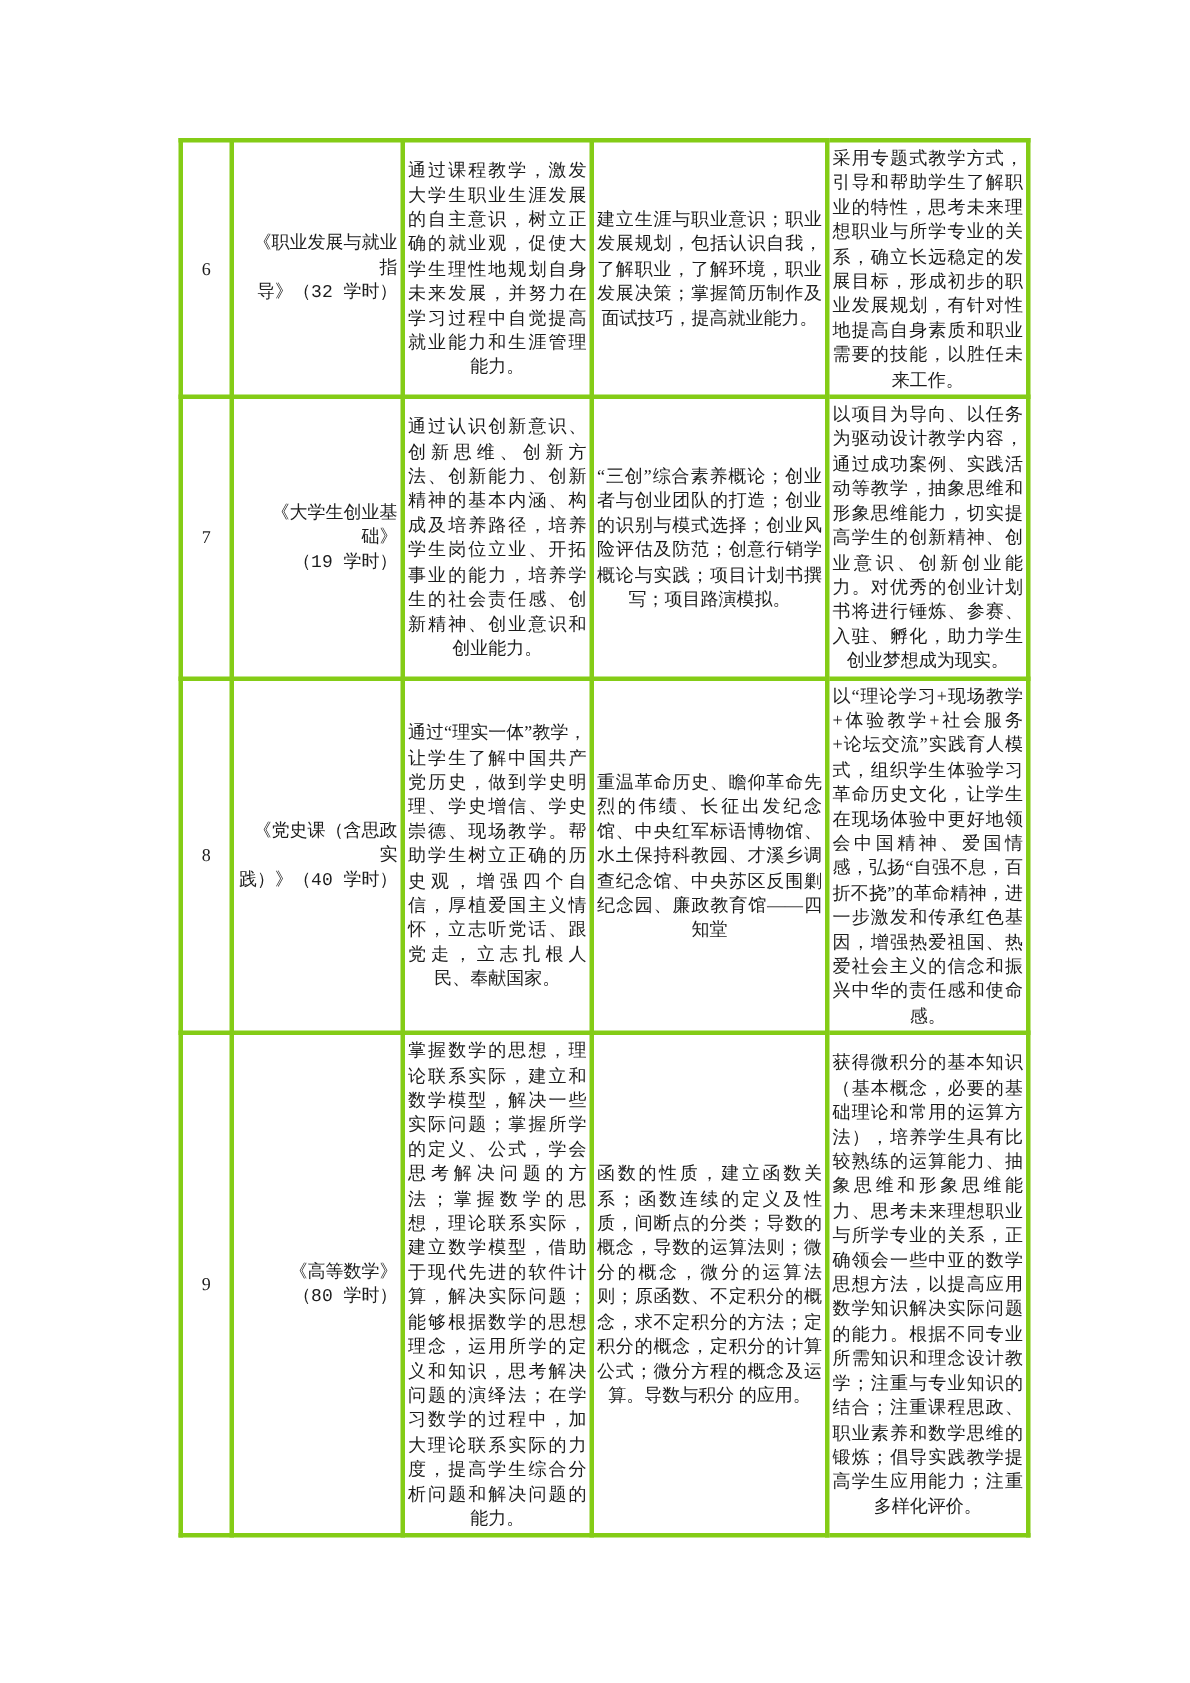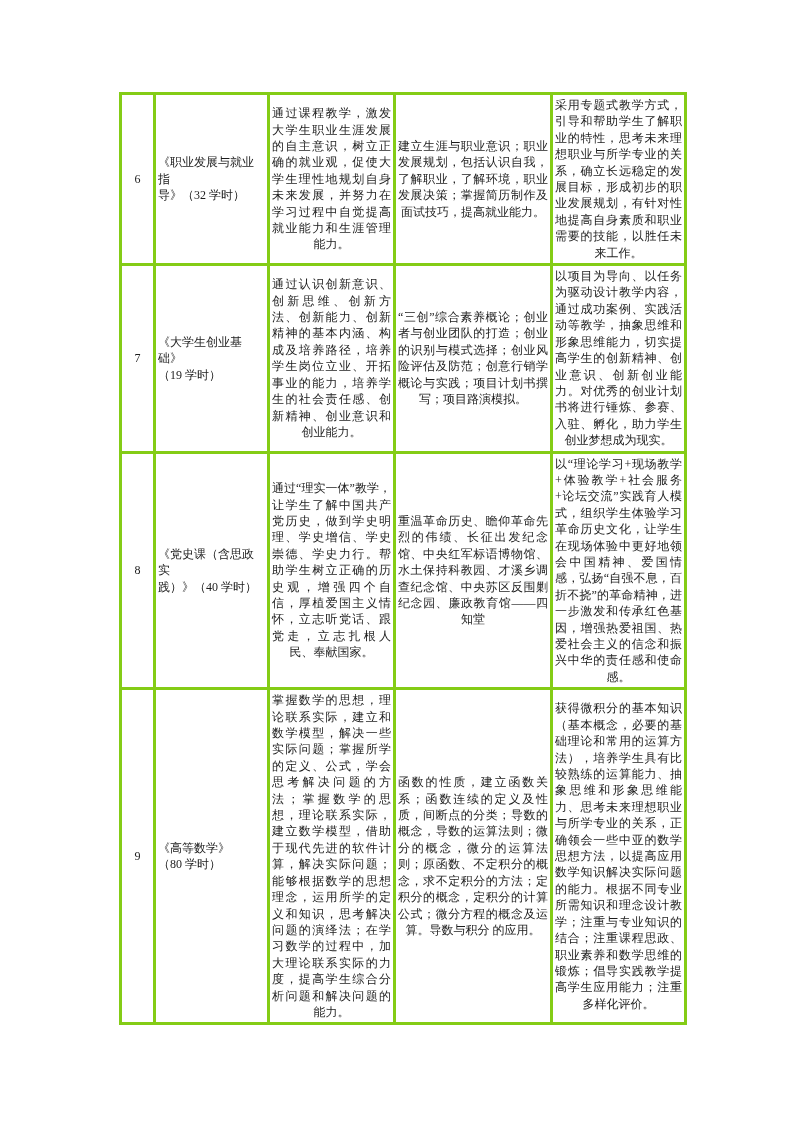--- a/index.html
+++ b/index.html
@@ -33,23 +33,24 @@
     overflow: hidden;
   }
   table.course-table {
     border: 2px solid #1c1c1c;
   }
   td.num-cell {
     text-align: center;
     font-size: 13px;
   }
   td.course-cell {
-    text-align: left;
+    text-align: right;
     white-space: pre-line;
     padding: 2px 4px;
+    font-family: Liberation Mono, monospace;
   }
   td.text-cell {
     text-align: justify;
     text-align-last: center;
     -moz-text-align-last: center;
   }
   .col-num    { width: 34px; }
   .col-course { width: 114px; }
   .col-obj    { width: 126px; }
   .col-cont   { width: 157px; }
@@ -95,21 +96,21 @@
         <td class="course-cell">《大学生创业基础》
 （19 学时）</td>
         <td class="text-cell">通过认识创新意识、创新思维、创新方法、创新能力、创新精神的基本内涵、构成及培养路径，培养学生岗位立业、开拓事业的能力，培养学生的社会责任感、创新精神、创业意识和创业能力。</td>
         <td class="text-cell">“三创”综合素养概论；创业者与创业团队的打造；创业的识别与模式选择；创业风险评估及防范；创意行销学概论与实践；项目计划书撰写；项目路演模拟。</td>
         <td class="text-cell">以项目为导向、以任务为驱动设计教学内容，通过成功案例、实践活动等教学，抽象思维和形象思维能力，切实提高学生的创新精神、创业意识、创新创业能力。对优秀的创业计划书将进行锤炼、参赛、入驻、孵化，助力学生创业梦想成为现实。</td>
       </tr>
       <tr class="row-8">
         <td class="num-cell">8</td>
         <td class="course-cell">《党史课（含思政实
 践）》（40 学时）</td>
-        <td class="text-cell">通过“理实一体”教学，让学生了解中国共产党历史，做到学史明理、学史增信、学史崇德、学史力行。帮助学生树立正确的历史观，增强四个自信，厚植爱国主义情怀，立志听党话、跟党走，立志扎根人民、奉献国家。</td>
+        <td class="text-cell">通过“理实一体”教学，让学生了解中国共产党历史，做到学史明理、学史增信、学史崇德、现场教学。帮助学生树立正确的历史观，增强四个自信，厚植爱国主义情怀，立志听党话、跟党走，立志扎根人民、奉献国家。</td>
         <td class="text-cell">重温革命历史、瞻仰革命先烈的伟绩、长征出发纪念馆、中央红军标语博物馆、水土保持科教园、才溪乡调查纪念馆、中央苏区反围剿纪念园、廉政教育馆——四知堂</td>
         <td class="text-cell">以“理论学习+现场教学+体验教学+社会服务+论坛交流”实践育人模式，组织学生体验学习革命历史文化，让学生在现场体验中更好地领会中国精神、爱国情感，弘扬“自强不息，百折不挠”的革命精神，进一步激发和传承红色基因，增强热爱祖国、热爱社会主义的信念和振兴中华的责任感和使命感。</td>
       </tr>
       <tr class="row-9">
         <td class="num-cell">9</td>
         <td class="course-cell">《高等数学》
 （80 学时）</td>
         <td class="text-cell">掌握数学的思想，理论联系实际，建立和数学模型，解决一些实际问题；掌握所学的定义、公式，学会思考解决问题的方法；掌握数学的思想，理论联系实际，建立数学模型，借助于现代先进的软件计算，解决实际问题；能够根据数学的思想理念，运用所学的定义和知识，思考解决问题的演绎法；在学习数学的过程中，加大理论联系实际的力度，提高学生综合分析问题和解决问题的能力。</td>
         <td class="text-cell">函数的性质，建立函数关系；函数连续的定义及性质，间断点的分类；导数的概念，导数的运算法则；微分的概念，微分的运算法则；原函数、不定积分的概念，求不定积分的方法；定积分的概念，定积分的计算公式；微分方程的概念及运算。导数与积分 的应用。</td>
         <td class="text-cell">获得微积分的基本知识（基本概念，必要的基础理论和常用的运算方法），培养学生具有比较熟练的运算能力、抽象思维和形象思维能力、思考未来理想职业与所学专业的关系，正确领会一些中亚的数学思想方法，以提高应用数学知识解决实际问题的能力。根据不同专业所需知识和理念设计教学；注重与专业知识的结合；注重课程思政、职业素养和数学思维的锻炼；倡导实践教学提高学生应用能力；注重多样化评价。</td>

